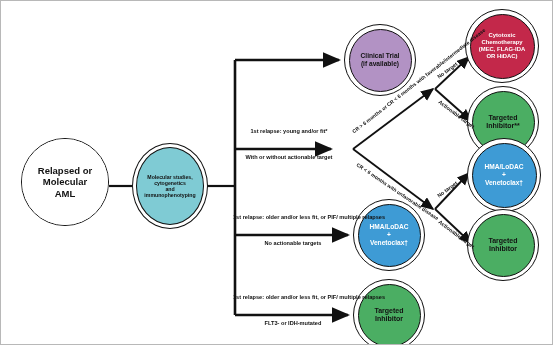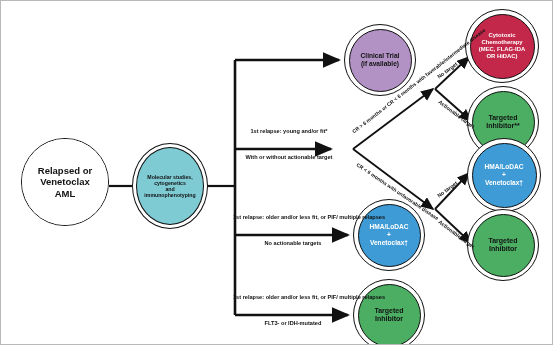--- a/index.html
+++ b/index.html
@@ -107,21 +107,21 @@
     <line x1="434" y1="88" x2="470" y2="120" stroke="#111111" stroke-width="1.9" marker-end="url(#arrowsm)"></line>
 
     <line x1="434" y1="208" x2="468" y2="172" stroke="#111111" stroke-width="1.9" marker-end="url(#arrowsm)"></line>
     <line x1="434" y1="208" x2="470" y2="242" stroke="#111111" stroke-width="1.9" marker-end="url(#arrowsm)"></line>
   </svg>
 
   <div class="node single" style="left:20px; top:137px; width:88px; height:88px; font-size:9.5px;">
     <div class="inner" style="background:#ffffff;">
       <div>
         <span>Relapsed or</span>
-        <span>Venetoclax</span>
+        <span>Molecular</span>
         <span>AML</span>
       </div>
     </div>
   </div>
 
   <div class="node" style="left:131px; top:142px; width:76px; height:86px; font-size:5.2px; padding:3px;">
     <div class="inner" style="background:#7FCBD4;">
       <div>
         <span>Molecular studies,</span>
         <span>cytogenetics</span>

